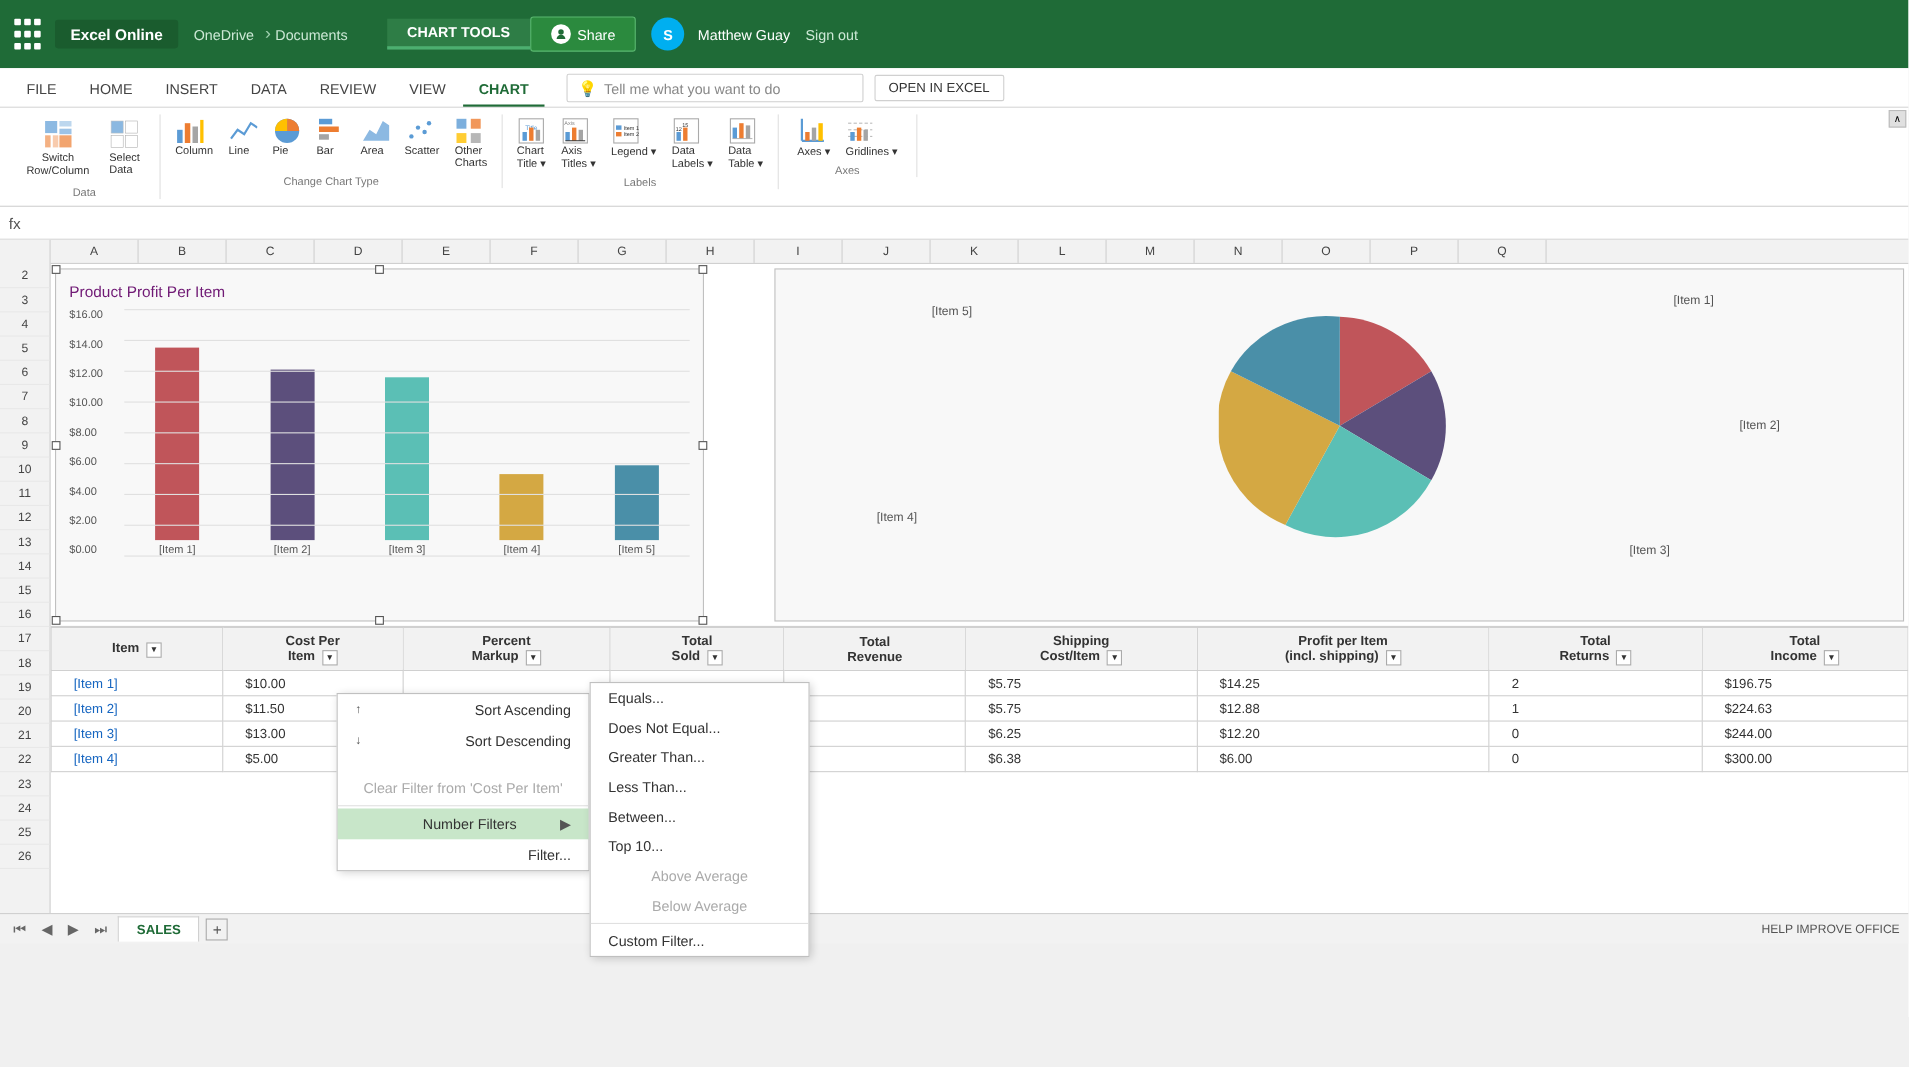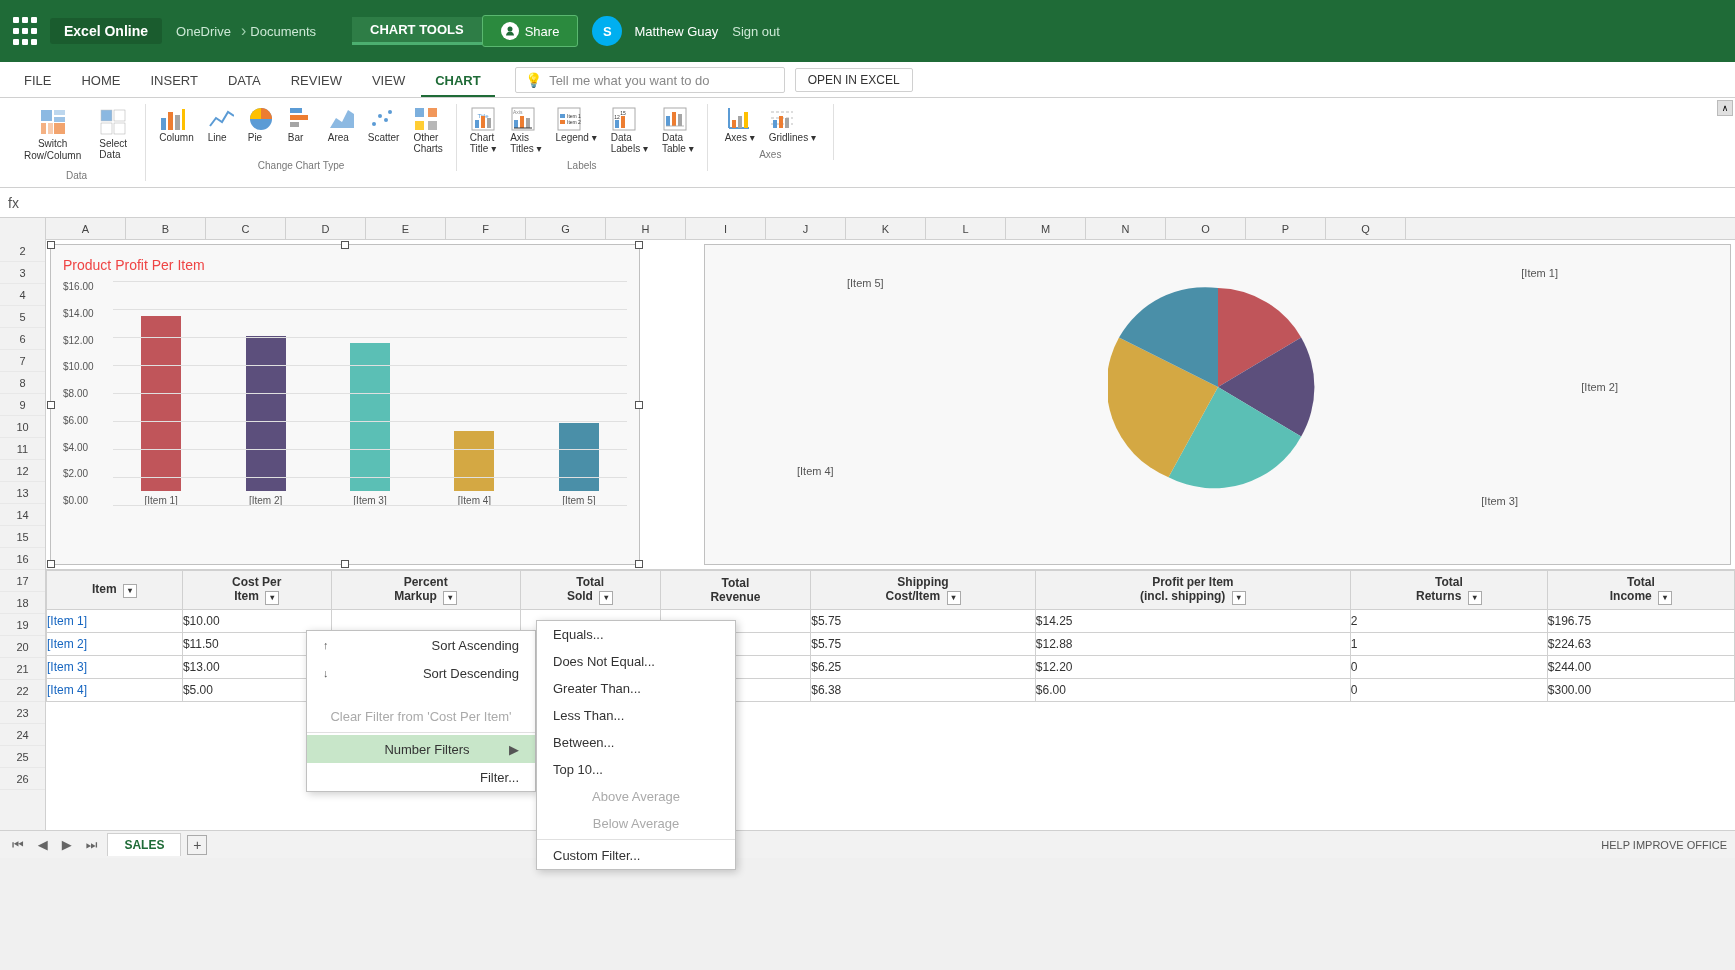--- a/index.html
+++ b/index.html
@@ -103,21 +103,21 @@
     
     .charts-row {
       display: flex; height: 330px; border-bottom: 1px solid #d0d0d0;
     }
 
     
     .bar-chart-container {
       width: 590px; background: #f8f8f8; border: 1px solid #c0c0c0;
       padding: 12px; position: relative; margin: 4px;
     }
-    .bar-chart-title { font-size: 14px; color: #ef4444; margin-bottom: 8px; }
+    .bar-chart-title { font-size: 14px; color: #701a75; margin-bottom: 8px; }
     .bar-chart-inner {
       display: flex; height: 250px; align-items: flex-end;
       position: relative; padding-left: 50px; padding-bottom: 25px;
     }
     .y-axis-labels {
       position: absolute; left: 0; top: 0; height: calc(100% - 25px);
       display: flex; flex-direction: column; justify-content: space-between;
       font-size: 10px; color: #555;
     }
     .bar-group { display: flex; align-items: flex-end; gap: 8px; flex: 1; justify-content: space-around; }
@@ -135,21 +135,21 @@
       flex: 1; background: #f8f8f8; border: 1px solid #c0c0c0;
       padding: 12px; position: relative; margin: 4px;
     }
     .pie-chart-title { font-size: 14px; color: #333; margin-bottom: 4px; text-align: center; }
     .pie-wrapper { display: flex; align-items: center; justify-content: center; height: 260px; position: relative; }
     .pie-svg { width: 220px; height: 220px; }
     .data-table {
       width: 100%; border-collapse: collapse; font-size: 12px;
     }
     .data-table th, .data-table td {
-      border: 1px solid #d0d0d0; padding: 4px 0;
+      border: 1px solid #d0d0d0; padding: 4px 20px;
       white-space: nowrap;
     }
     .data-table th {
       background: #f2f2f2; font-weight: 600; color: #333;
       position: relative;
     }
     .filter-btn {
       display: inline-flex; align-items: center; justify-content: center;
       width: 14px; height: 14px; border: 1px solid #aaa;
       font-size: 8px; cursor: pointer; margin-left: 3px; background: white;

